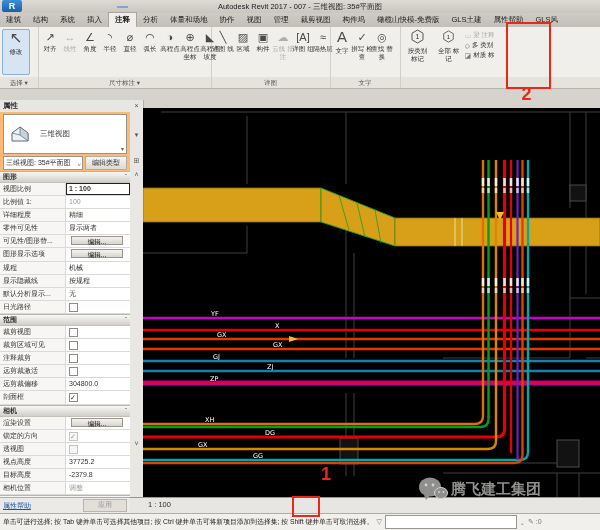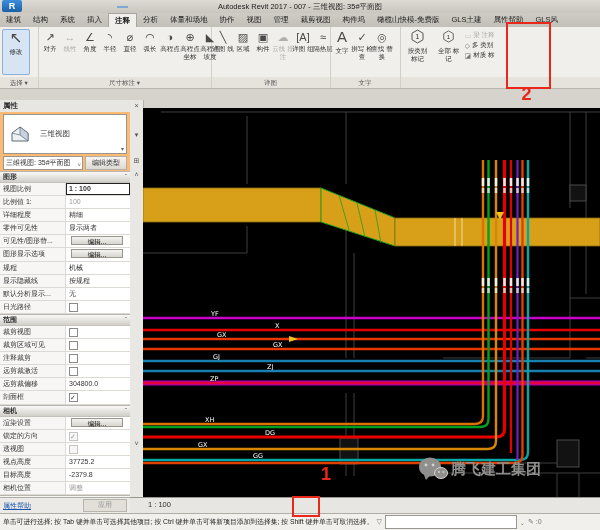--- a/index.html
+++ b/index.html
@@ -9,21 +9,21 @@
   .titlebar{position:absolute;left:0;top:0;width:600px;height:13px;
     background:linear-gradient(#dedbd4,#c9c6bf);border-bottom:1px solid #b4b1aa;}
   .rlogo{position:absolute;left:2px;top:0px;width:20px;height:12px;background:linear-gradient(#3d8edb,#1a5fa8);
     color:#fff;font-size:9px;font-weight:bold;text-align:center;line-height:12px;border-radius:2px;}
   .qat{position:absolute;left:26px;top:0;height:13px;display:flex;gap:4px;align-items:center;font-size:7px;color:#444;}
   .qat .qi{width:9px;text-align:center;}
   .qat .qi.active{background:#cfe3f5;border:1px solid #7aa7d4;}
   .wtitle{position:absolute;left:0;top:0;width:100%;text-align:center;font-size:7.5px;line-height:13px;color:#222;}
   
   .tabrow{position:absolute;left:0;top:13px;width:600px;height:14px;background:linear-gradient(#cfccc5,#c2bfb8);
-    display:flex;align-items:flex-start;font-size:7.5px;}
+    display:flex;align-items:flex-end;font-size:7.5px;}
   .tab{padding:0 6px;line-height:14px;color:#222;white-space:nowrap;}
   .tab.active{background:#f1efec;font-weight:bold;border:1px solid #a8a5a0;border-bottom:none;font-family:Liberation Mono, monospace;}
   
   .ribbon{position:absolute;left:0;top:27px;width:600px;height:61px;background:#f1efec;
     border-bottom:1px solid #b8b5ae;display:flex;}
   .panel{display:flex;flex-direction:column;border-right:1px solid #d2cfc8;}
   .pbody{flex:1;display:flex;align-items:flex-start;padding:2px 2px 0 2px;gap:1px;}
   .plabel{height:11px;font-size:6.5px;color:#555;text-align:center;line-height:11px;background:#e6e3dd;white-space:nowrap;overflow:hidden;}
   .rbtn{width:19px;display:flex;flex-direction:column;align-items:center;font-size:6.5px;color:#333;text-align:center;}
   .rbtn .gi{font-size:11px;line-height:16px;height:16px;color:#4a4a4a;}
@@ -79,21 +79,21 @@
   .vicon.glasses{color:#6b5600;font-weight:bold;}
   
   .statusbar{position:absolute;left:0;top:513px;width:600px;height:17px;background:#f2f0ec;border-top:1px solid #b0ada6;
     box-sizing:border-box;display:flex;align-items:center;font-size:6.8px;color:#222;padding-left:3px;gap:3px;}
   .shint{white-space:nowrap;overflow:hidden;}
   .sfunnel{color:#777;font-size:7px;}
   .sinput{width:126px;height:10px;border:1px solid #9a968e;background:#fff;font-size:6.5px;}
   .scaret{color:#777;font-size:6px;}
   .srgt{color:#777;font-size:7px;white-space:nowrap;margin-right:2px;}
   
-  .watermark{position:absolute;left:418px;top:456px;z-index:8;display:flex;align-items:center;gap:3px;
+  .watermark{position:absolute;left:418px;top:476px;z-index:8;display:flex;align-items:center;gap:3px;
     color:#8f8f8d;font-size:15px;font-weight:bold;white-space:nowrap;}
   
   .redbox{position:absolute;border:2.5px solid #e8281a;z-index:9;}
   .rb-ribbon{left:506px;top:22px;width:41px;height:63px;}
   .rb-bar{left:292px;top:496px;width:24px;height:17px;}
   .callout{position:absolute;color:#e8281a;font-size:18px;font-weight:bold;z-index:9;font-family:"Liberation Sans",sans-serif;}
   .c2{left:506px;top:84px;width:41px;text-align:center;}
   .c1{left:321px;top:464px;}
 </style>
 </head>

